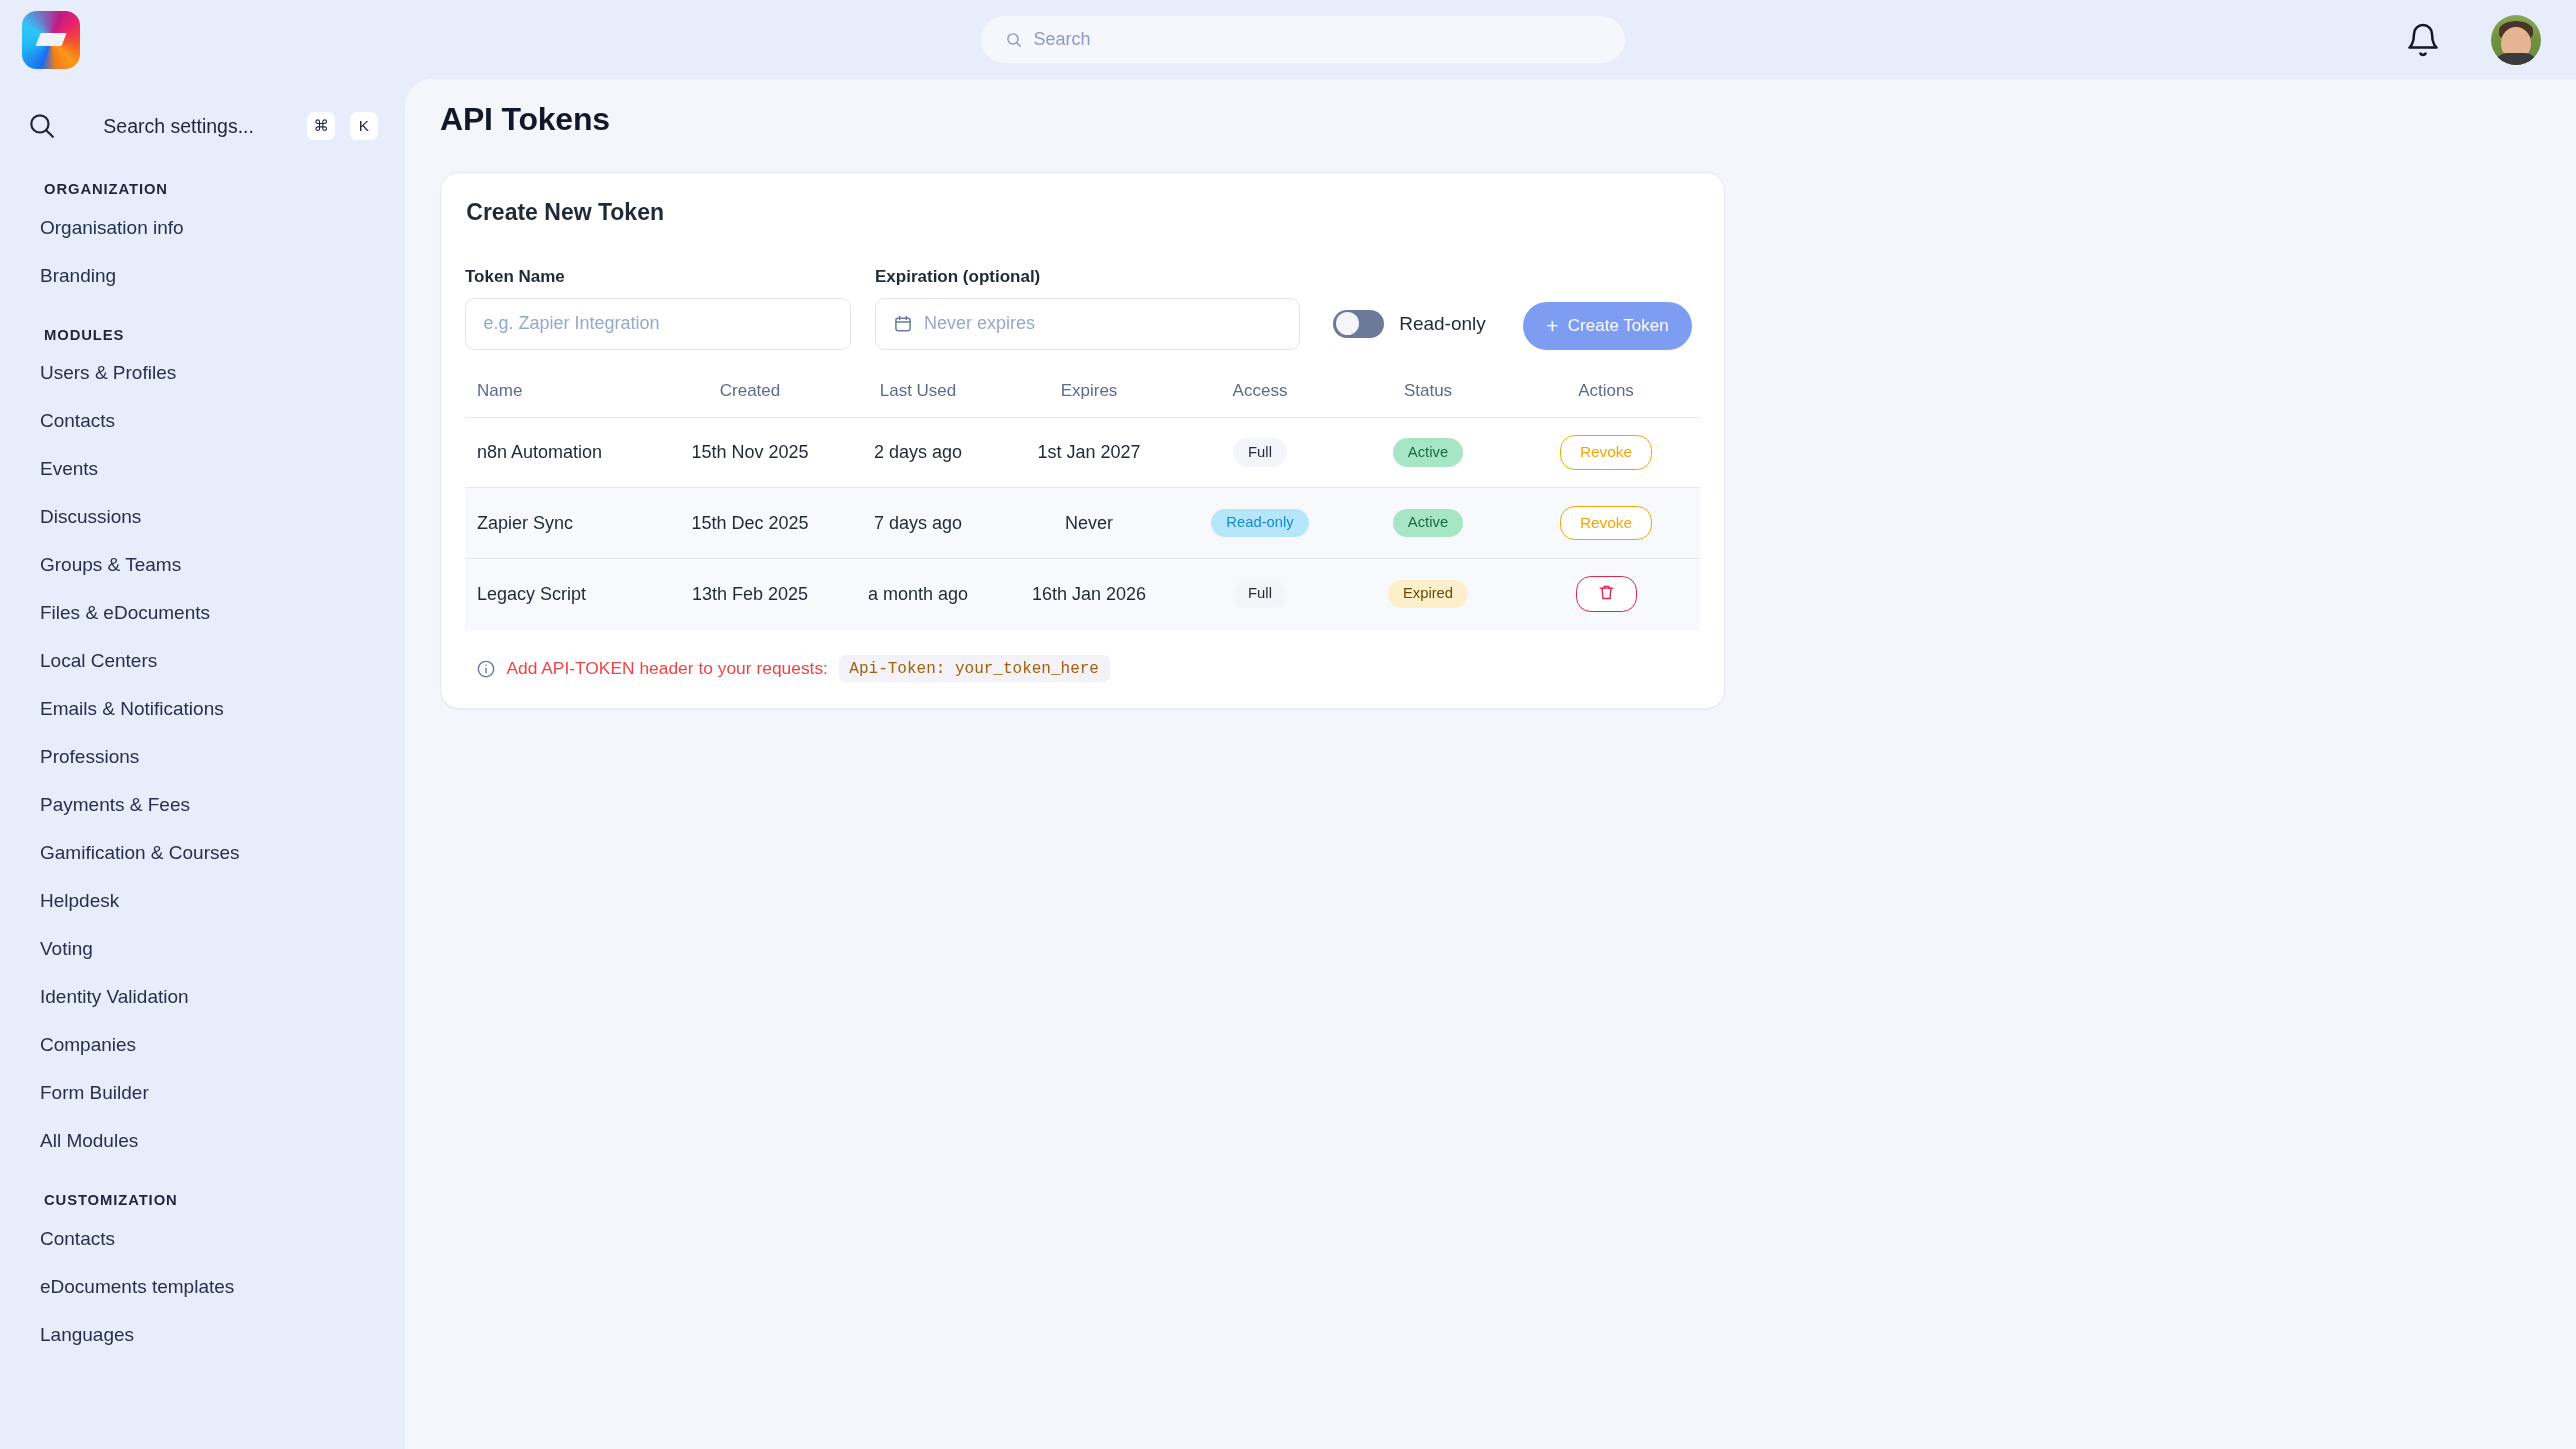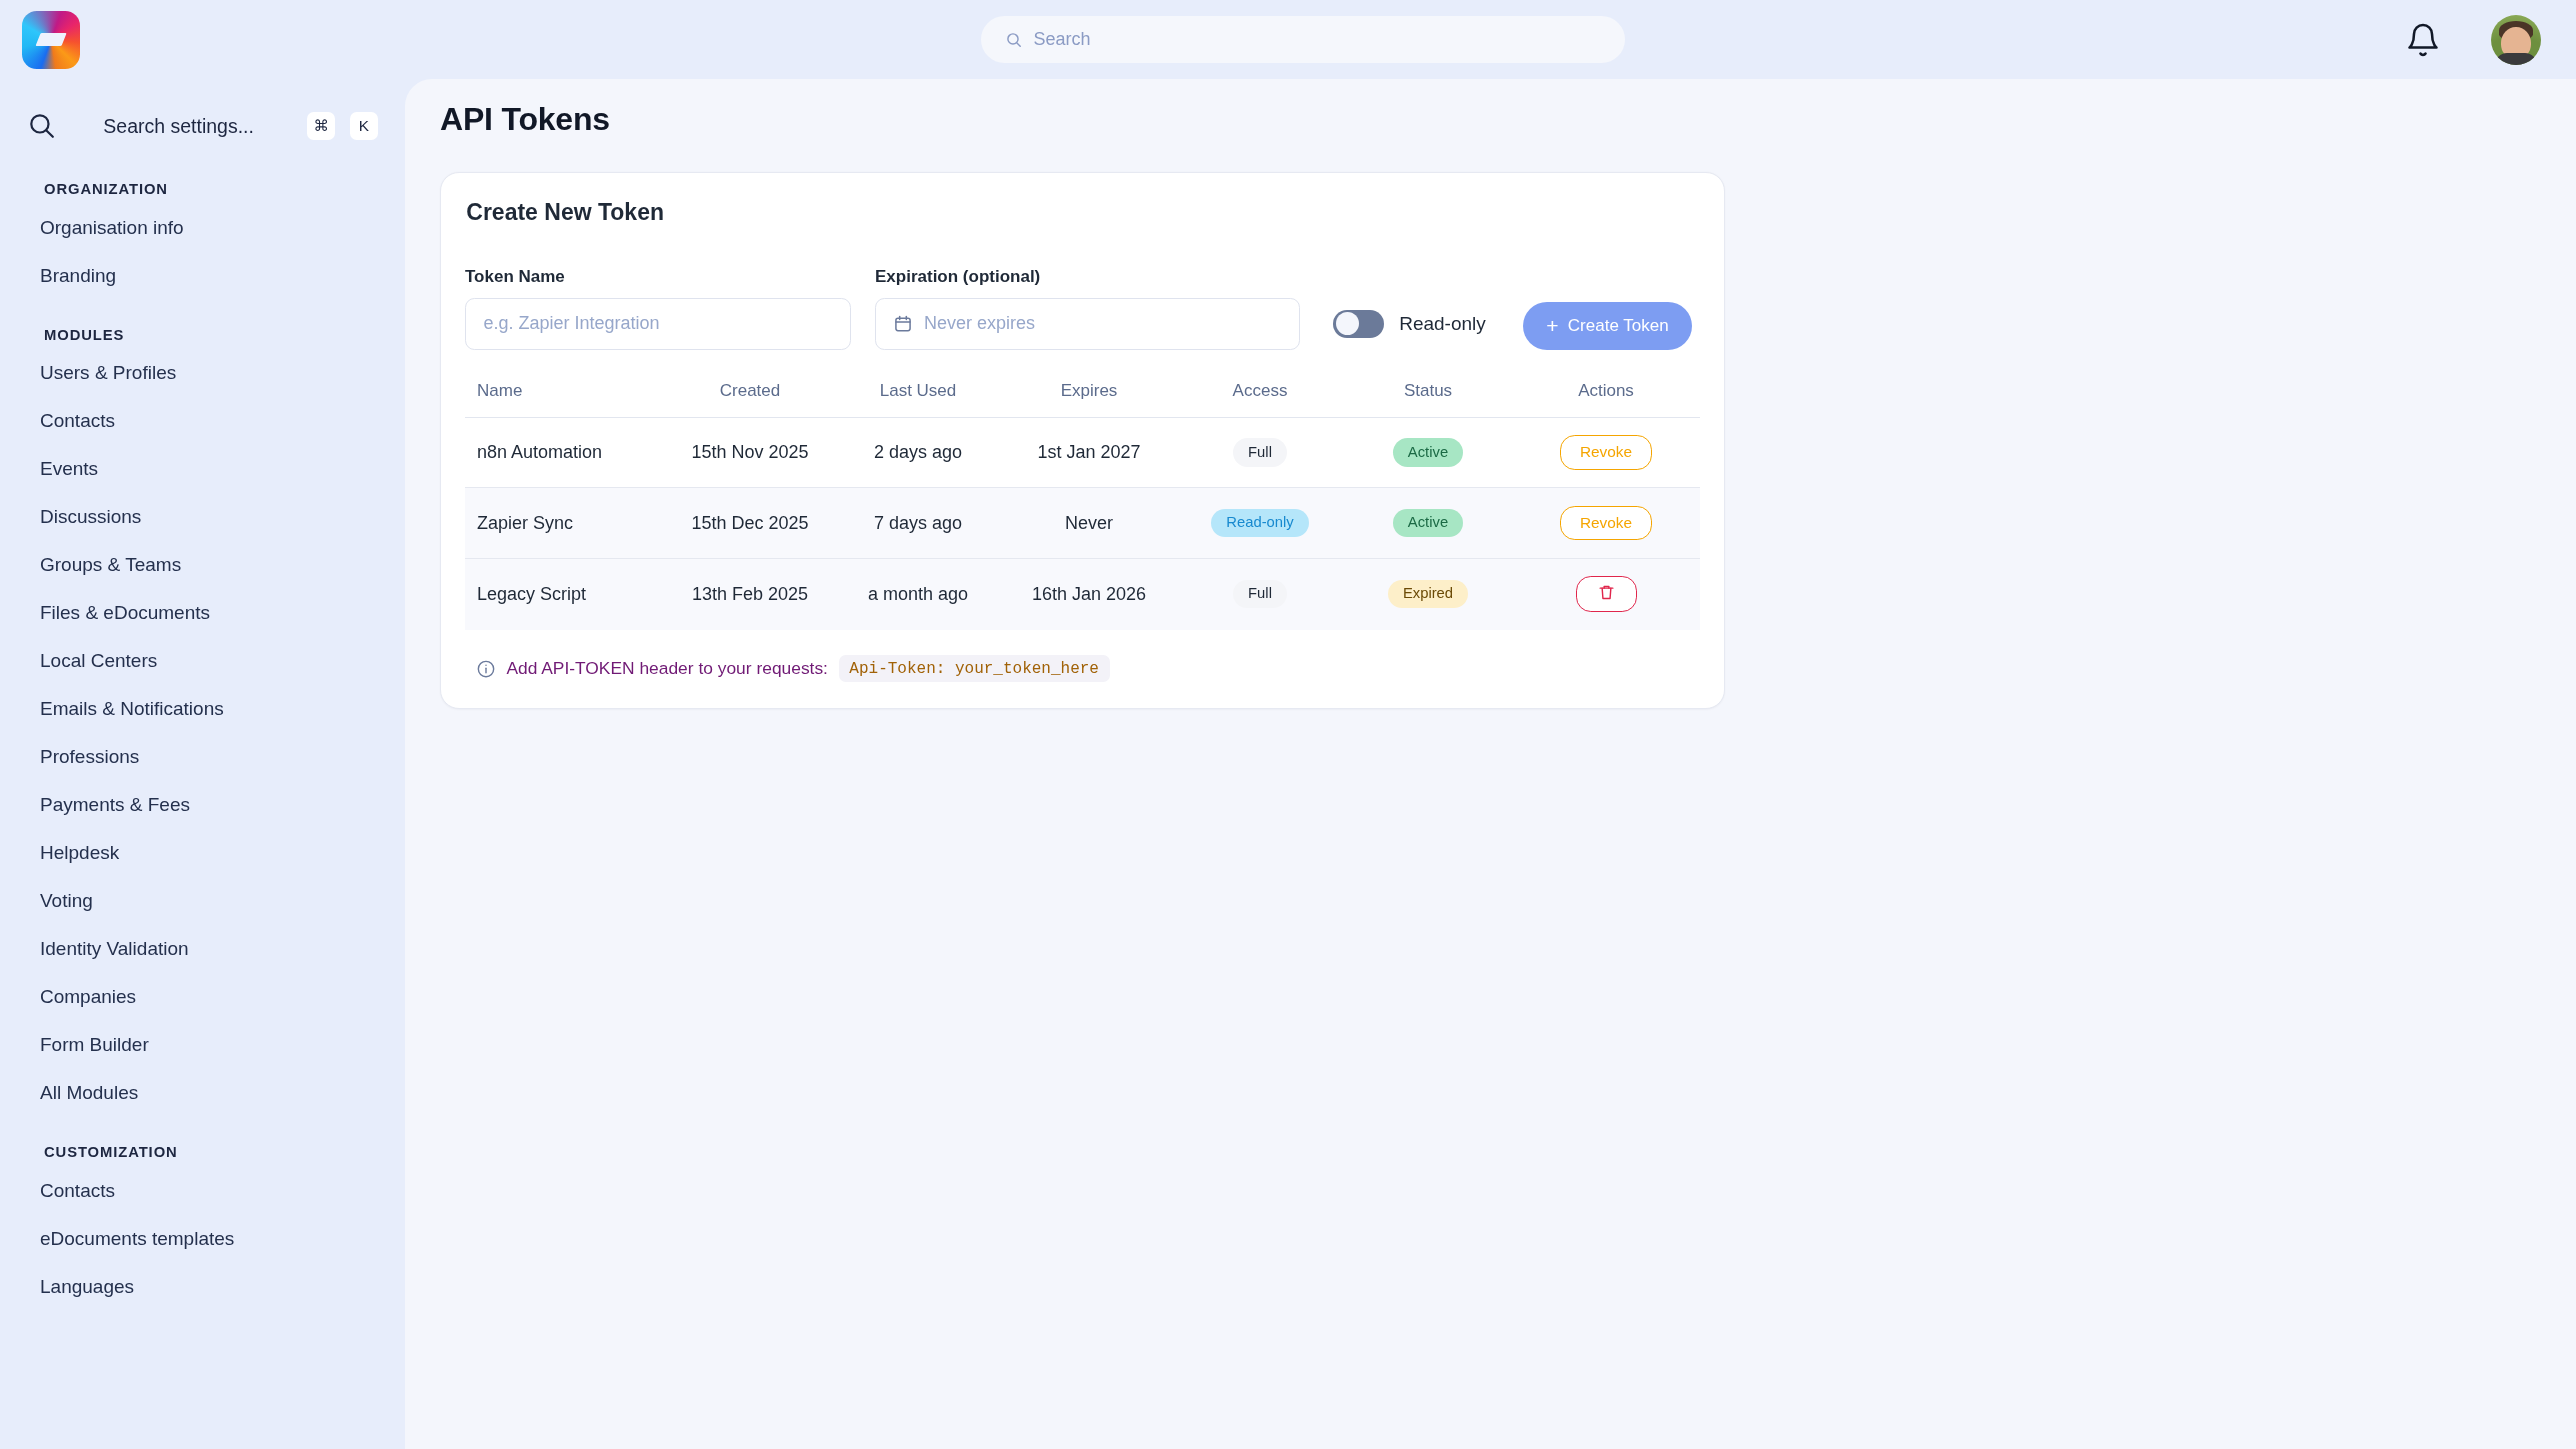--- a/index.html
+++ b/index.html
@@ -219,21 +219,21 @@
     border-radius: 14.8px; padding: 6px 20px; cursor: pointer;
     display: inline-flex; align-items: center; justify-content: center;
   }
   .btn-delete svg { width: 19px; height: 19px; }
 
   .note {
     display: flex; align-items: center; gap: 10.7px;
     margin-top: 25.5px; padding-left: 10.7px;
   }
   .note .info-ico { width: 20px; height: 20px; flex: 0 0 auto; }
-  .note .note-txt { font-size: 17.4px; color: #701a75; }
+  .note .note-txt { font-size: 17.4px; color: #ef4444; }
   .note code {
     background: #f3f2f8; color: #a16207;
     font-family: "Liberation Mono", monospace;
     font-size: 16px; padding: 4.7px 10.7px; border-radius: 6.7px;
     white-space: nowrap;
   }
 </style>
 </head>
 <body>
 
@@ -287,20 +287,21 @@
   <div class="sb-item">Users &amp; Profiles</div>
   <div class="sb-item">Contacts</div>
   <div class="sb-item">Events</div>
   <div class="sb-item">Discussions</div>
   <div class="sb-item">Groups &amp; Teams</div>
   <div class="sb-item">Files &amp; eDocuments</div>
   <div class="sb-item">Local Centers</div>
   <div class="sb-item">Emails &amp; Notifications</div>
   <div class="sb-item">Professions</div>
   <div class="sb-item">Payments &amp; Fees</div>
+  <div class="sb-item">Gamification &amp; Courses</div>
   <div class="sb-item">Helpdesk</div>
   <div class="sb-item">Voting</div>
   <div class="sb-item">Identity Validation</div>
   <div class="sb-item">Companies</div>
   <div class="sb-item">Form Builder</div>
   <div class="sb-item">All Modules</div>
 
   <div class="sb-group">CUSTOMIZATION</div>
   <div class="sb-item">Contacts</div>
   <div class="sb-item">eDocuments templates</div>

